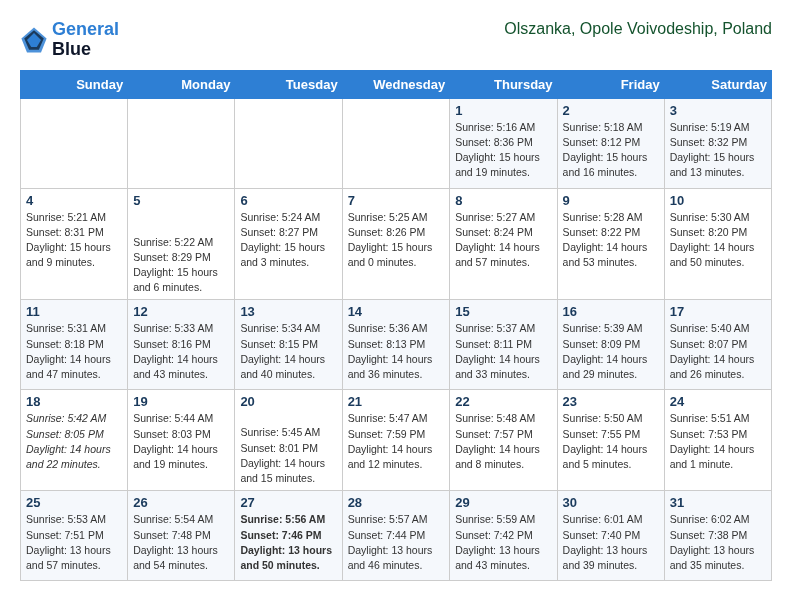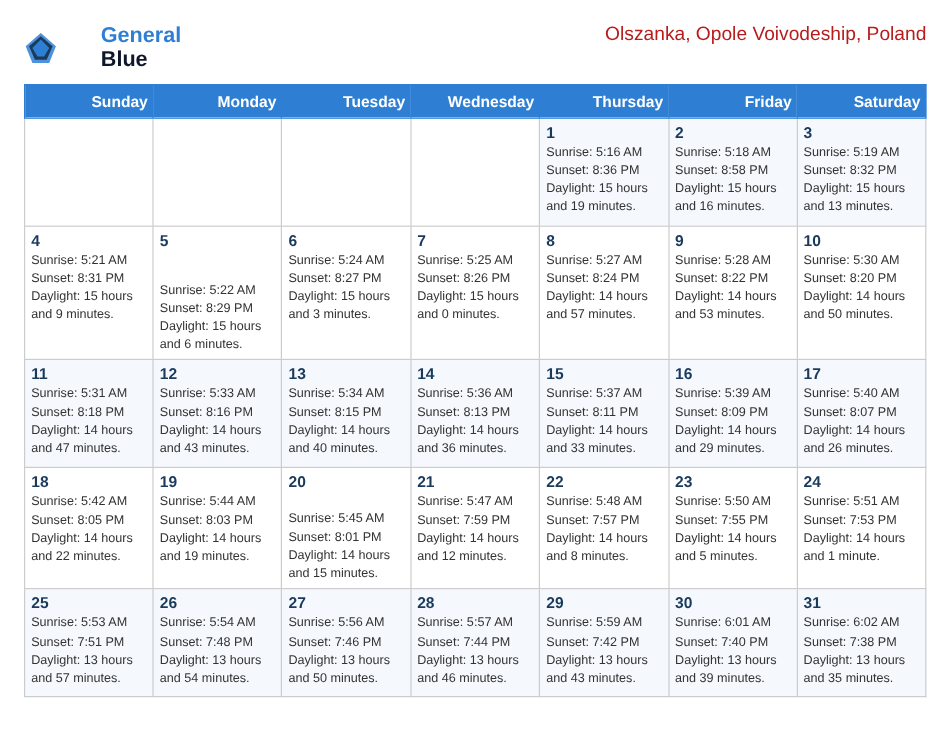--- a/index.html
+++ b/index.html
@@ -22,38 +22,37 @@
       gap: 4px;
     }
     .logo-text {
       font-size: 18px;
       font-weight: bold;
       color: #1a3a5c;
       line-height: 1.1;
     }
     .logo-text span {
       color: #2e7fd4;
-      margin-left: 32px;
     }
     .logo-icon {
       width: 28px;
       height: 28px;
     }
     .title-block {
       text-align: right;
     }
     .month-title {
       font-size: 42px;
       font-weight: bold;
       color: #1a3a5c;
       line-height: 1.1;
     }
     .subtitle {
       font-size: 16px;
-      color: #b91c1c;
+      color: #14532d;
       font-weight: normal;
       margin-left: 23px;
     }
     table {
       width: 100%;
       border-collapse: collapse;
       font-size: 11px;
     }
     thead tr th {
       background: #2e7fd4;
@@ -138,21 +137,21 @@
         <td>
           <span class="day-num">1</span>
           <div class="day-info" style="white-space: pre-line;">Sunrise: 5:16 AM
 Sunset: 8:36 PM
 Daylight: 15 hours
 and 19 minutes.</div>
         </td>
         <td>
           <span class="day-num">2</span>
           <div class="day-info" style="white-space: pre-line;">Sunrise: 5:18 AM
-Sunset: 8:58 PM
+Sunset: 8:12 PM
 Daylight: 15 hours
 and 16 minutes.</div>
         </td>
         <td>
           <span class="day-num">3</span>
           <div class="day-info" style="white-space: pre-line;">Sunrise: 5:19 AM
 Sunset: 8:32 PM
 Daylight: 15 hours
 and 13 minutes.</div>
         </td>
@@ -255,21 +254,21 @@
           <span class="day-num">17</span>
           <div class="day-info" style="white-space: pre-line;">Sunrise: 5:40 AM
 Sunset: 8:07 PM
 Daylight: 14 hours
 and 26 minutes.</div>
         </td>
       </tr>
       <tr>
         <td>
           <span class="day-num">18</span>
-          <div class="day-info" style="white-space: pre-line;">Sunrise: 5:42 AM
+          <div class="day-info" style="white-space: pre-line; font-style: italic;">Sunrise: 5:42 AM
 Sunset: 8:05 PM
 Daylight: 14 hours
 and 22 minutes.</div>
         </td>
         <td>
           <span class="day-num">19</span>
           <div class="day-info" style="white-space: pre-line;">Sunrise: 5:44 AM
 Sunset: 8:03 PM
 Daylight: 14 hours
 and 19 minutes.</div>
@@ -320,21 +319,21 @@
         </td>
         <td>
           <span class="day-num">26</span>
           <div class="day-info" style="white-space: pre-line;">Sunrise: 5:54 AM
 Sunset: 7:48 PM
 Daylight: 13 hours
 and 54 minutes.</div>
         </td>
         <td>
           <span class="day-num">27</span>
-          <div class="day-info" style="white-space: pre-line;">Sunrise: 5:56 AM
+          <div class="day-info" style="white-space: pre-line; font-weight: bold;">Sunrise: 5:56 AM
 Sunset: 7:46 PM
 Daylight: 13 hours
 and 50 minutes.</div>
         </td>
         <td>
           <span class="day-num">28</span>
           <div class="day-info" style="white-space: pre-line;">Sunrise: 5:57 AM
 Sunset: 7:44 PM
 Daylight: 13 hours
 and 46 minutes.</div>

